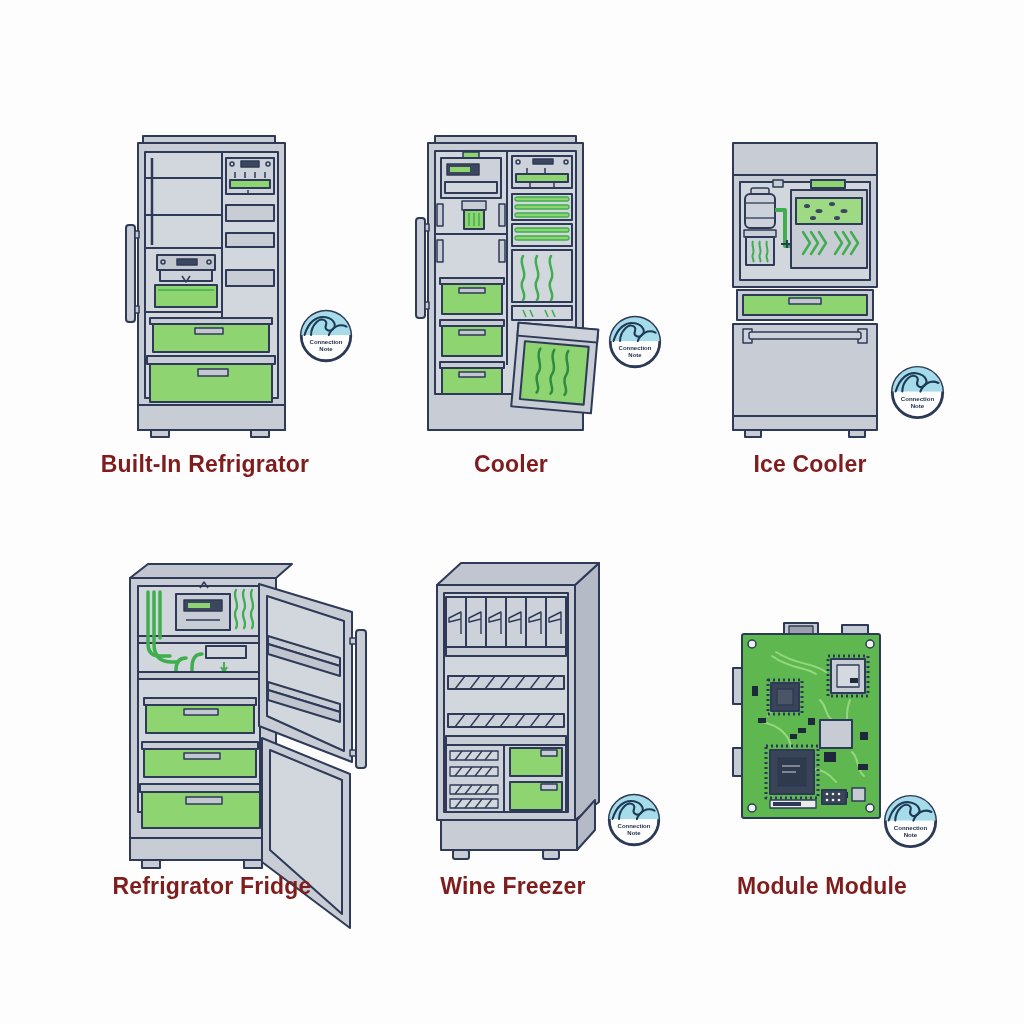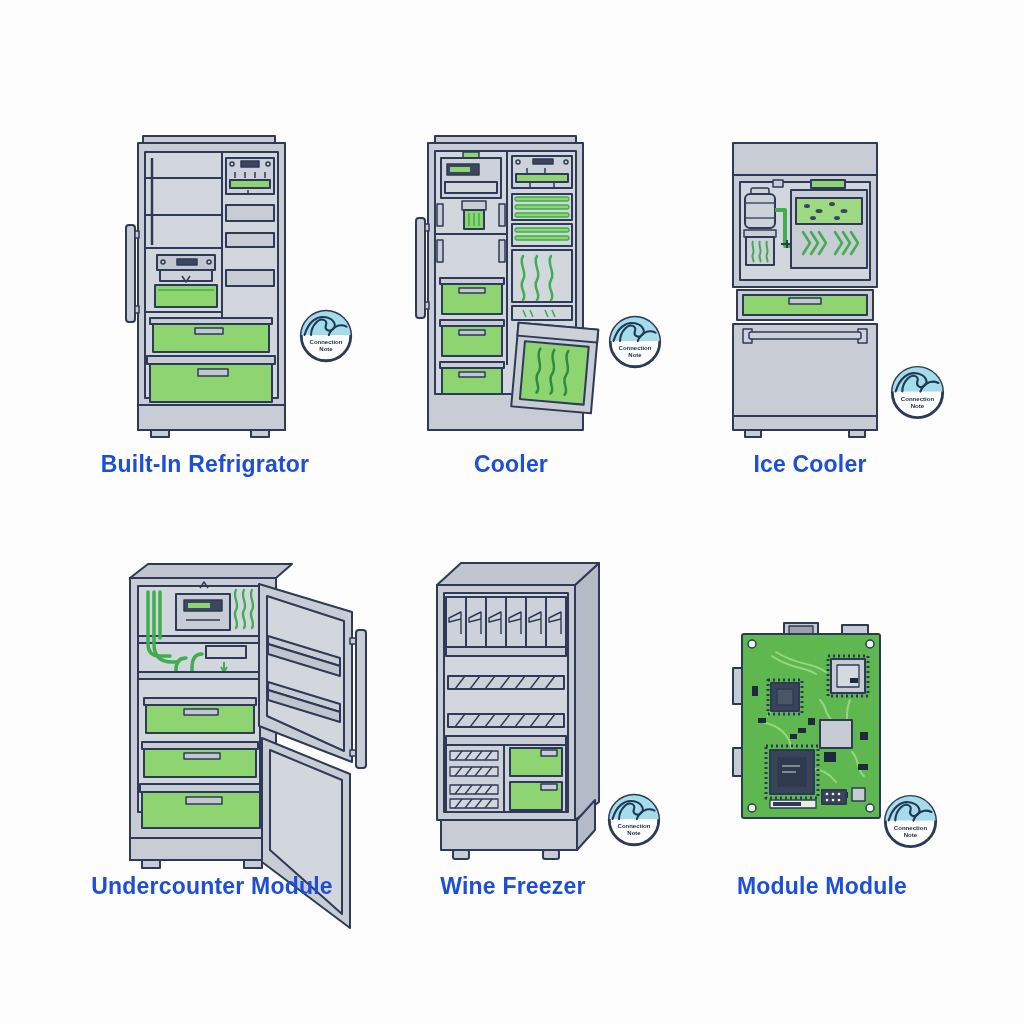--- a/index.html
+++ b/index.html
@@ -4,21 +4,21 @@
 <style>
   html,body{margin:0;padding:0}
   body{
     width:1024px;height:1024px;position:relative;overflow:hidden;
     background:#fdfdfe;
     font-family:"Liberation Sans",sans-serif;
   }
   .fig{position:absolute}
   .label{
     position:absolute;transform:translateX(-50%);
-    font-size:23px;font-weight:600;color:#1d4ed8;
+    font-size:23px;font-weight:600;color:#7f1d1d;
     white-space:nowrap;letter-spacing:.2px;
   }
   .badge{position:absolute}
   svg{display:block}
   svg text{font-family:"Liberation Sans",sans-serif}
 </style>
 </head>
 <body>
 
 <svg width="0" height="0" style="position:absolute" aria-hidden="true">
@@ -402,15 +402,15 @@
 <svg class="badge" style="left:606px;top:792px" width="56" height="56">
     <use href="#badge-sym"></use>
   </svg>
 <svg class="badge" style="left:882px;top:793px" width="57" height="57">
     <use href="#badge-sym"></use>
   </svg>
 
 <div class="label" style="left:205px;top:451px">Built-In Refrigrator</div>
 <div class="label" style="left:511px;top:451px">Cooler</div>
 <div class="label" style="left:810px;top:451px">Ice Cooler</div>
-<div class="label" style="left:212px;top:873px">Undercounter Module</div>
+<div class="label" style="left:212px;top:873px">Refrigrator Fridge</div>
 <div class="label" style="left:513px;top:873px">Wine Freezer</div>
 <div class="label" style="left:822px;top:873px">Module Module</div>
 
 </body></html>

